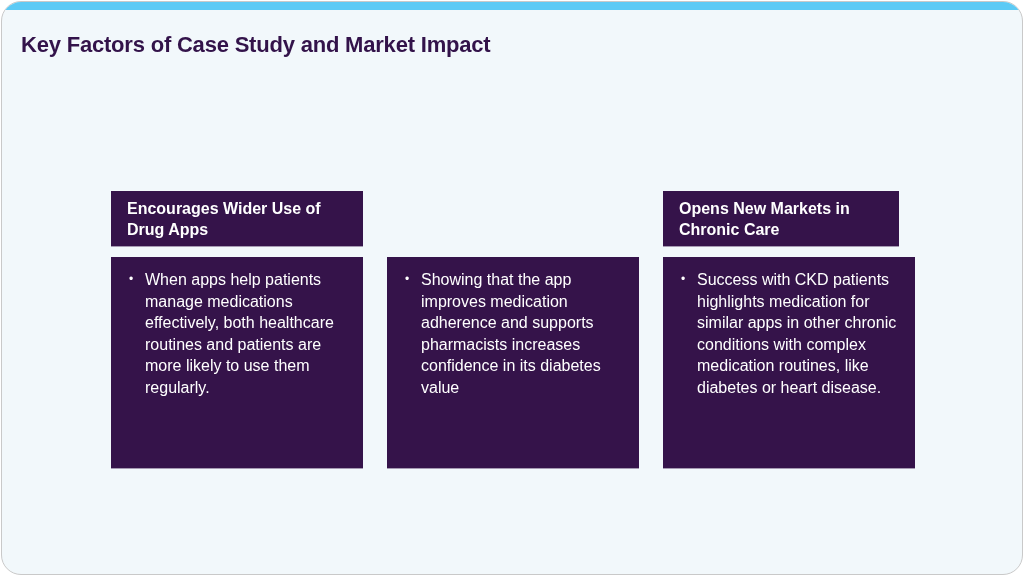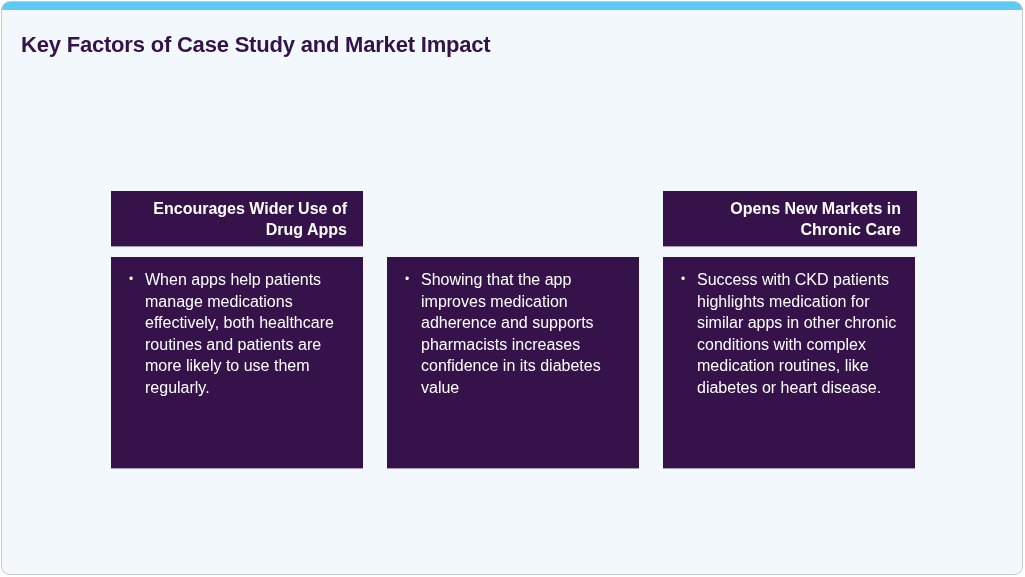--- a/index.html
+++ b/index.html
@@ -1,36 +1,36 @@
 <!DOCTYPE html>
 <html><head>
 <meta charset="utf-8">
 <style>
   * { box-sizing: border-box; margin: 0; padding: 0; }
   html, body { width: 1025px; height: 577px; background: #ffffff; overflow: hidden; }
   body { font-family: "Liberation Sans", "DejaVu Sans", sans-serif; }
   .frame {
     position: absolute; left: 1px; top: 1px; width: 1022px; height: 574px;
-    background: #f2f8fb; border: 1px solid #c9c9c9; border-radius: 9px; overflow: hidden;
+    background: #f2f8fb; border: 1px solid #c9c9c9; border-radius: 20px; overflow: hidden;
   }
   .topbar { position: absolute; left: 0; top: 0; width: 100%; height: 8px; background: #5ccaf5; }
   .title {
     position: absolute; left: 19px; top: 30px; font-size: 22px; font-weight: 700;
     color: #33134a; letter-spacing: -0.2px;
     font-family: "Liberation Sans", sans-serif;
   }
   .logo { position: absolute; left: 854px; top: 28px; width: 145px; height: 44px; }
   .logo-marks { position: absolute; left: 0; top: 0; width: 145px; height: 24px; }
   .logo-text {
     position: absolute; left: 0; top: 31px; width: 145px; font-size: 9.5px; font-weight: 700;
     color: #33134a; letter-spacing: 0.4px; text-align: center;
   }
   .card-head {
     position: absolute; height: 56px; background: #35134a; color: #ffffff;
-    font-weight: 700; font-size: 16px; text-align: right; line-height: 21px;
+    font-weight: 700; font-size: 16px; text-align: left; line-height: 21px;
     display: flex; align-items: center; justify-content: center; padding: 0 16px;
     border-bottom: 1px solid #a69bb3;
   }
   .card-body {
     position: absolute; height: 212px; background: #35134a; color: #ffffff;
     font-size: 16px; line-height: 21.6px; padding: 12px 14px 0 14px;
     border-bottom: 1px solid #a69bb3;
   }
   .bullet { display: flex; }
   .bullet-dot { width: 20px; flex: 0 0 20px; font-size: 12px; line-height: 21.6px; padding-left: 4px; }
@@ -55,21 +55,21 @@
     </div>
   </div>
 
   <div class="card-body" style="left:385px; top:255px; width:252px;">
     <div class="bullet">
       <span class="bullet-dot">•</span>
       <span class="bullet-text">Showing that the app improves medication adherence and supports pharmacists increases confidence in its diabetes value</span>
     </div>
   </div>
 
-  <div class="card-head" style="left:661px; top:189px; width:254px;">
+  <div class="card-head" style="left:661px; top:189px; width:236px;">
     <span>Opens New Markets in Chronic Care</span>
   </div>
   <div class="card-body" style="left:661px; top:255px; width:252px;">
     <div class="bullet">
       <span class="bullet-dot">•</span>
       <span class="bullet-text">Success with CKD patients highlights medication for similar apps in other chronic conditions with complex medication routines, like diabetes or heart disease.</span>
     </div>
   </div>
 </div>
 

